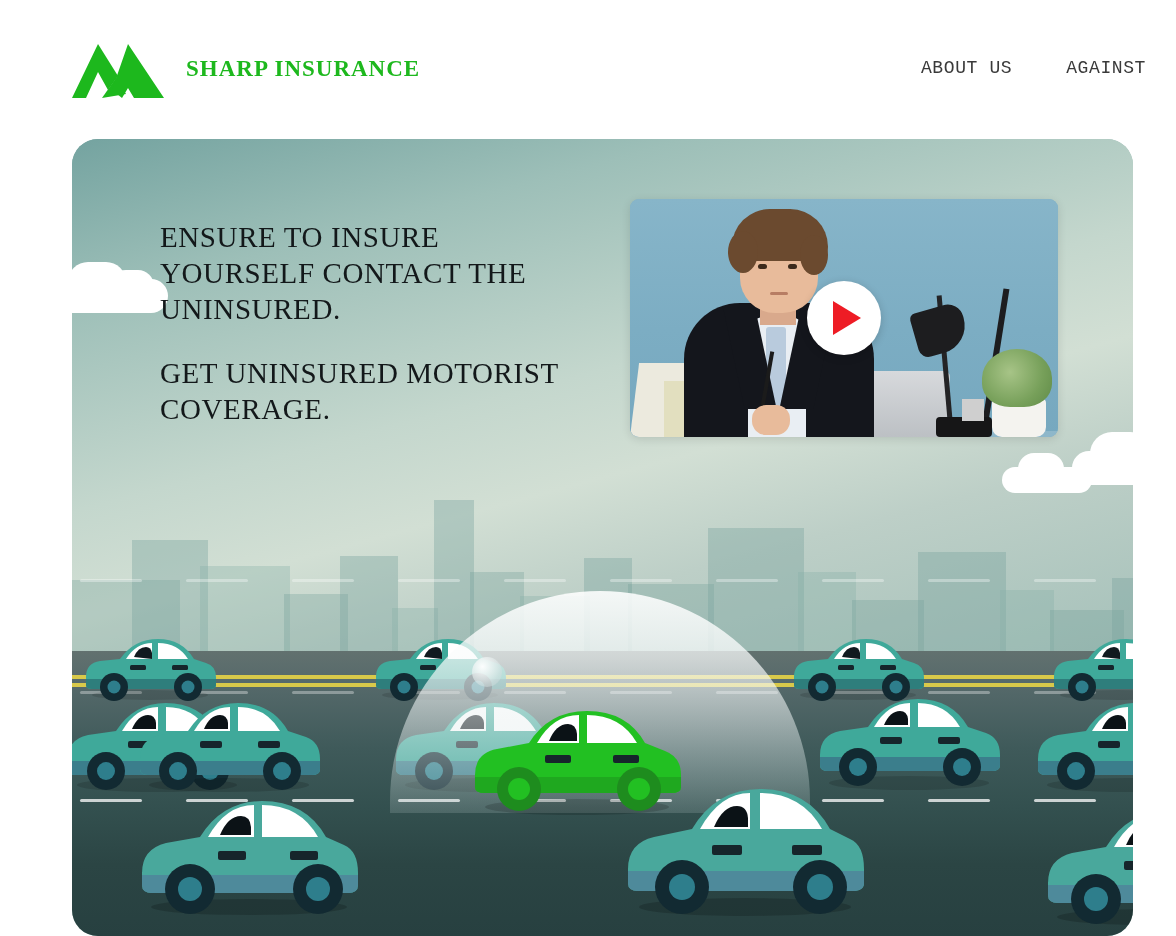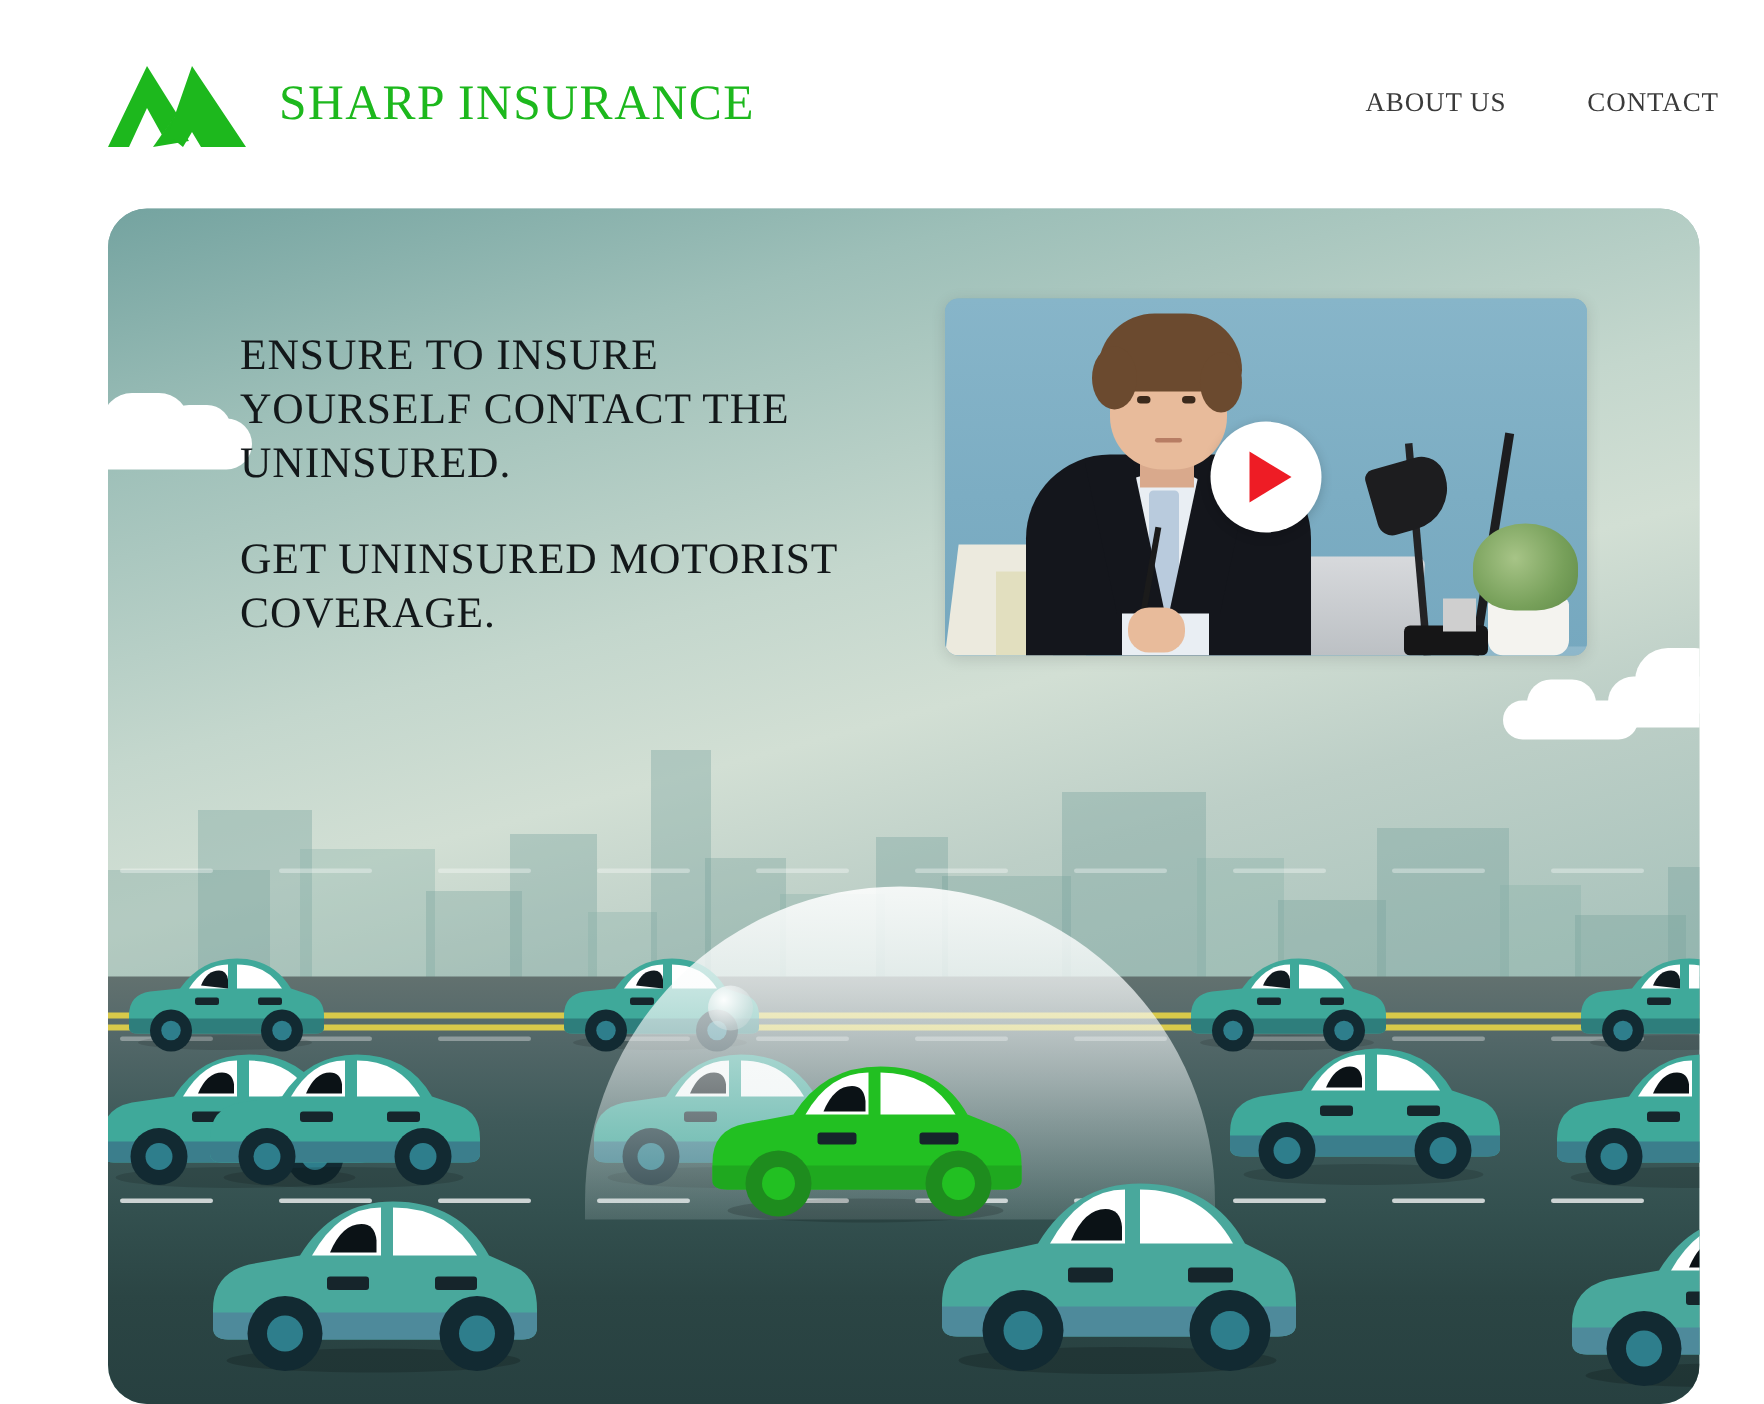--- a/index.html
+++ b/index.html
@@ -16,26 +16,26 @@
   .header {
     position: absolute; top: 0; left: 0;
     width: 1176px; height: 139px;
     background: #ffffff;
     display: flex; align-items: center;
   }
   .brand { position: absolute; left: 72px; top: 38px; display: flex; align-items: center; gap: 22px; }
   .logo-mark { width: 92px; height: 62px; display: block; }
   .brand-name {
     font-family: "Liberation Serif", serif;
-    font-size: 33px; letter-spacing: 1.0px;
-    color: #1DB81D; white-space: nowrap; font-weight: 400;
+    font-size: 23px; letter-spacing: 1.0px;
+    color: #1DB81D; white-space: nowrap; font-weight: 700;
   }
   .nav { position: absolute; right: 30px; top: 58px; display: flex; align-items: center; gap: 54px; }
   .nav-link {
-    font-family: Liberation Serif, serif;
+    font-family: Liberation Mono, monospace;
     font-size: 18px; letter-spacing: 0.6px;
     color: #3a3a3a; text-decoration: none; white-space: nowrap; cursor: pointer;
   }
 
   
   .hero {
     position: absolute; left: 72px; top: 139px;
     width: 1061px; height: 797px;
     border-radius: 26px 26px 26px 26px;
     overflow: hidden;
@@ -166,21 +166,21 @@
       <svg class="logo-mark" viewBox="0 0 92 62">
         <polygon points="0,60 26,6 46,38 36,52 26,34 14,60" fill="#1DB81D"></polygon>
         <polygon points="30,60 44,40 54,56" fill="#1DB81D"></polygon>
         <polygon points="40,52 56,6 92,60 62,60 56,50 50,60" fill="#1DB81D"></polygon>
       </svg>
       <div class="brand-name">SHARP INSURANCE</div>
     </div>
 
     <div class="nav">
       <a class="nav-link" href="#">ABOUT US</a>
-      <a class="nav-link" href="#">CONTACT</a>
+      <a class="nav-link" href="#">AGAINST</a>
     </div>
 
   </div>
 
   <div class="hero">
 
     <div class="sky"></div>
 
     <div class="cloud cloud-l"></div>
     <div class="cloud cloud-r1"></div>

